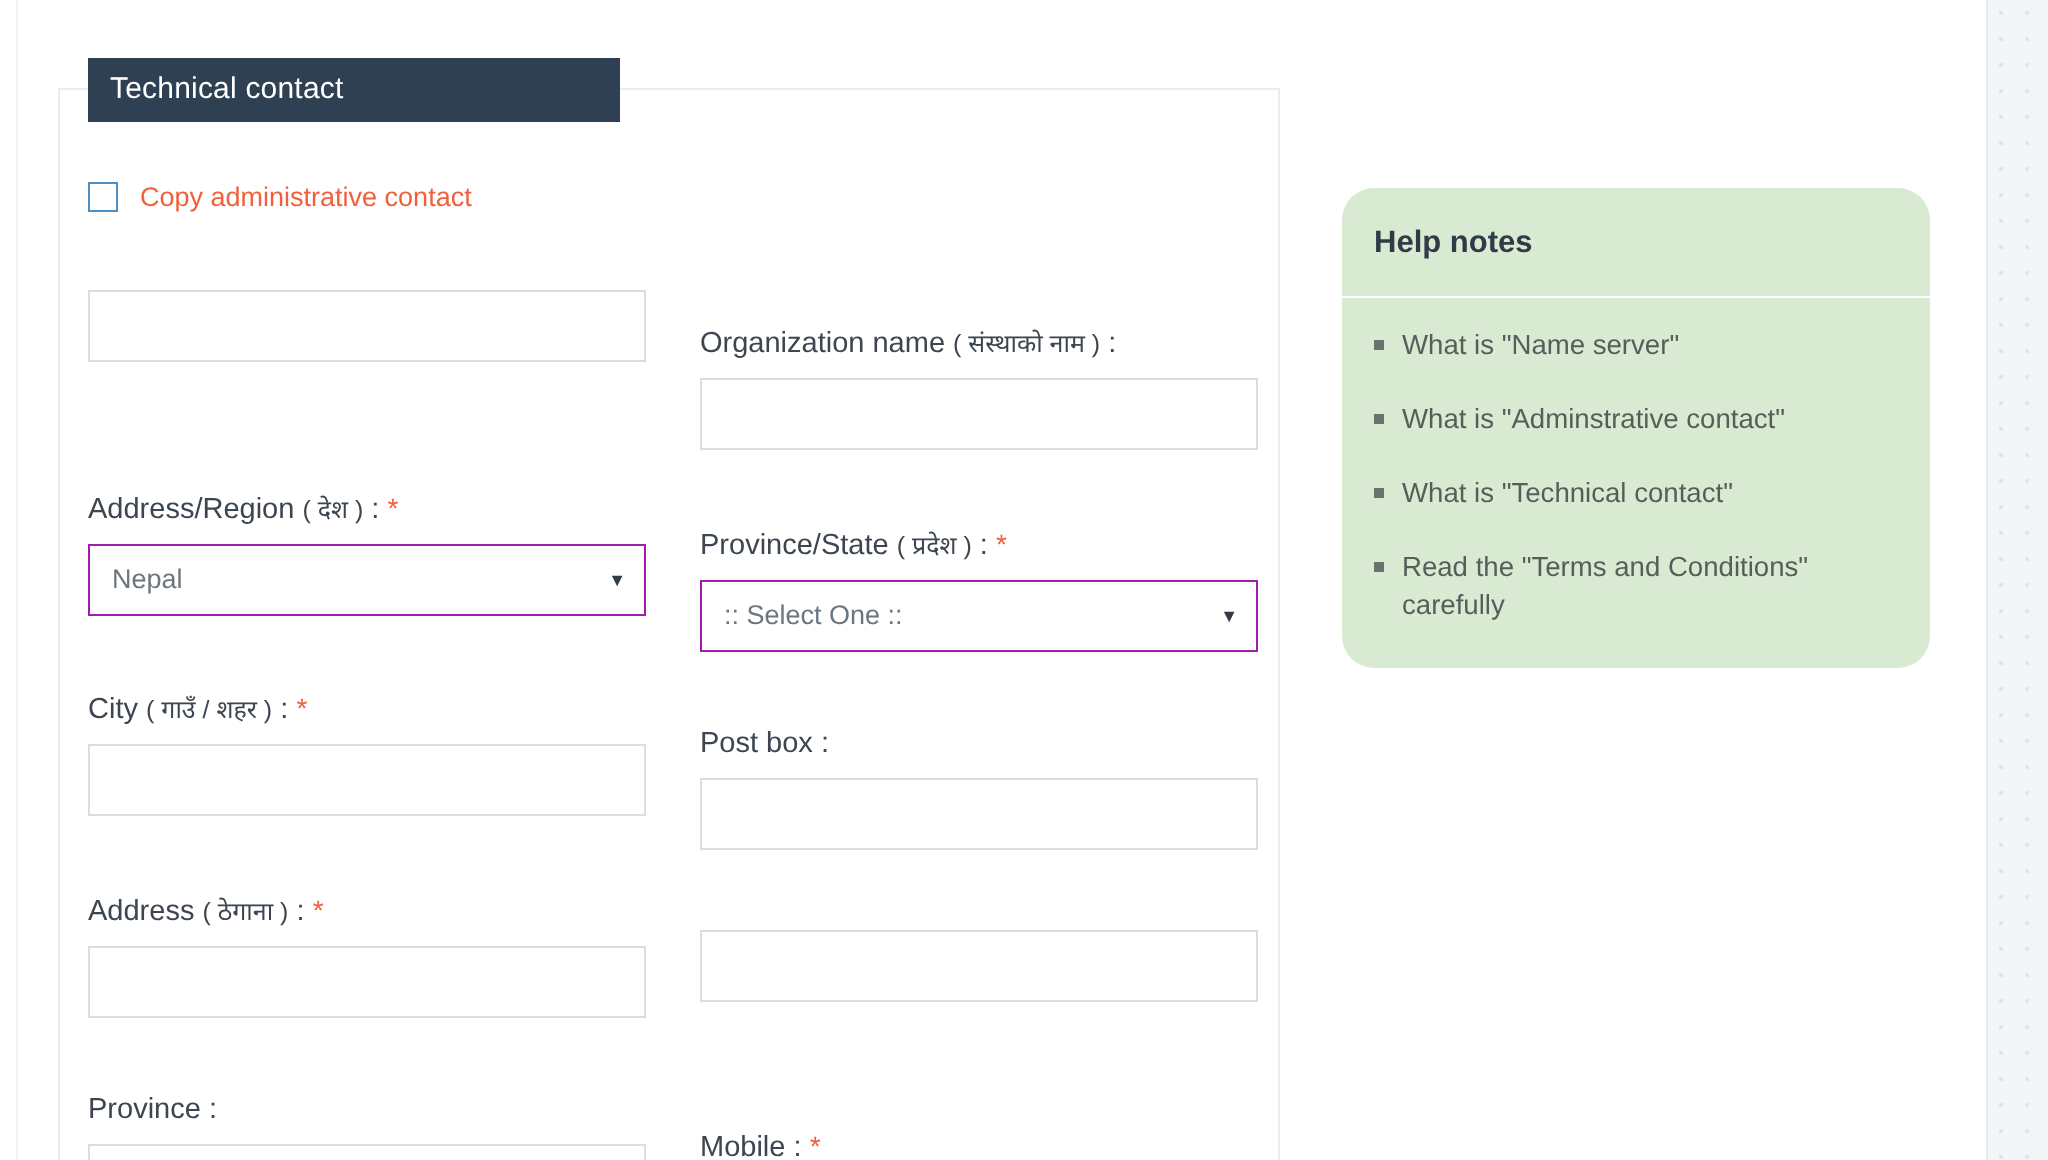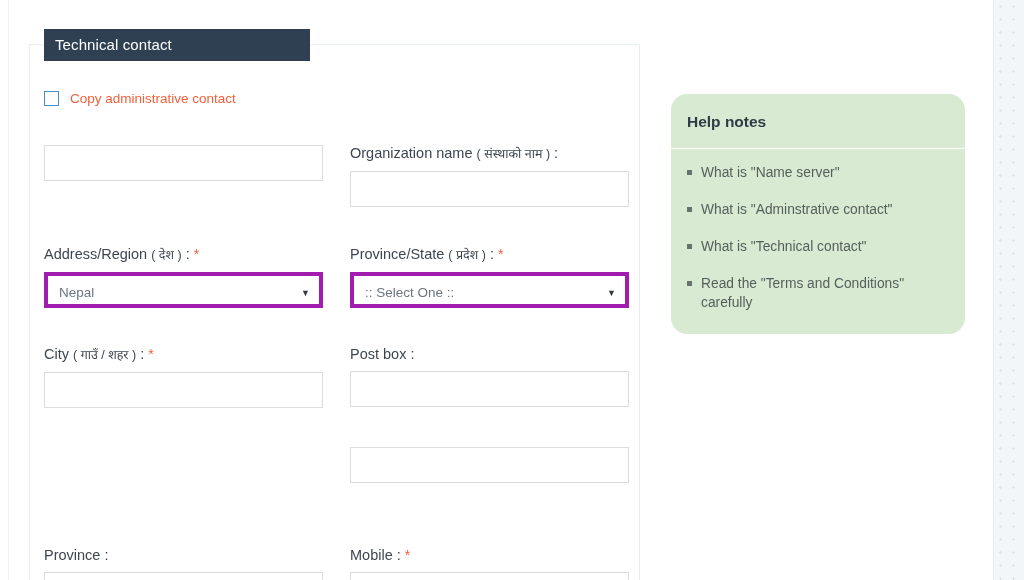--- a/index.html
+++ b/index.html
@@ -97,21 +97,21 @@
     cursor: pointer;
   }
 
   
   .field {
     position: absolute;
     width: 279px;
   }
 
   .field.col1 { left: 44px; }
-  .field.col2 { left: 350px; }
+  .field.col2 { left: 350px; margin-top: 18px; }
 
   .field-label {
     font-size: 14.5px;
     color: #3d4650;
     margin-bottom: 9px;
     white-space: nowrap;
   }
 
   .field-label .np {
     font-size: 12.5px;
@@ -133,21 +133,21 @@
     color: #555f6a;
     padding: 0 9px;
     font-family: "Liberation Sans", sans-serif;
     outline: none;
   }
 
   .select-box {
     position: relative;
     width: 279px;
     height: 36px;
-    border: 4px solid #a21caf;
+    border: 1px solid #a21caf;
     background: #ffffff;
     box-sizing: border-box;
     cursor: pointer;
   }
 
   .select-value {
     position: absolute;
     left: 11px;
     top: 0;
     line-height: 34px;
@@ -283,20 +283,29 @@
   </div>
 
   <div class="field col2 row3">
     <div class="field-label">
       <span>Post box</span>
       <span>:</span>
     </div>
     <input class="text-input" type="text" placeholder="" style="">
   </div>
 
+  <div class="field col1 row4">
+    <div class="field-label">
+      <span>Address</span>
+      <span class="np">( ठेगाना )</span>
+      <span>:</span>
+      <span class="req">*</span>
+    </div>
+    <input class="text-input" type="text" placeholder="" style="">
+  </div>
 
   <div class="field col2 row4">
     <input class="text-input" type="text" placeholder="" style="">
   </div>
 
   <div class="field col1 row5">
     <div class="field-label">
       <span>Province</span>
       <span>:</span>
     </div>

